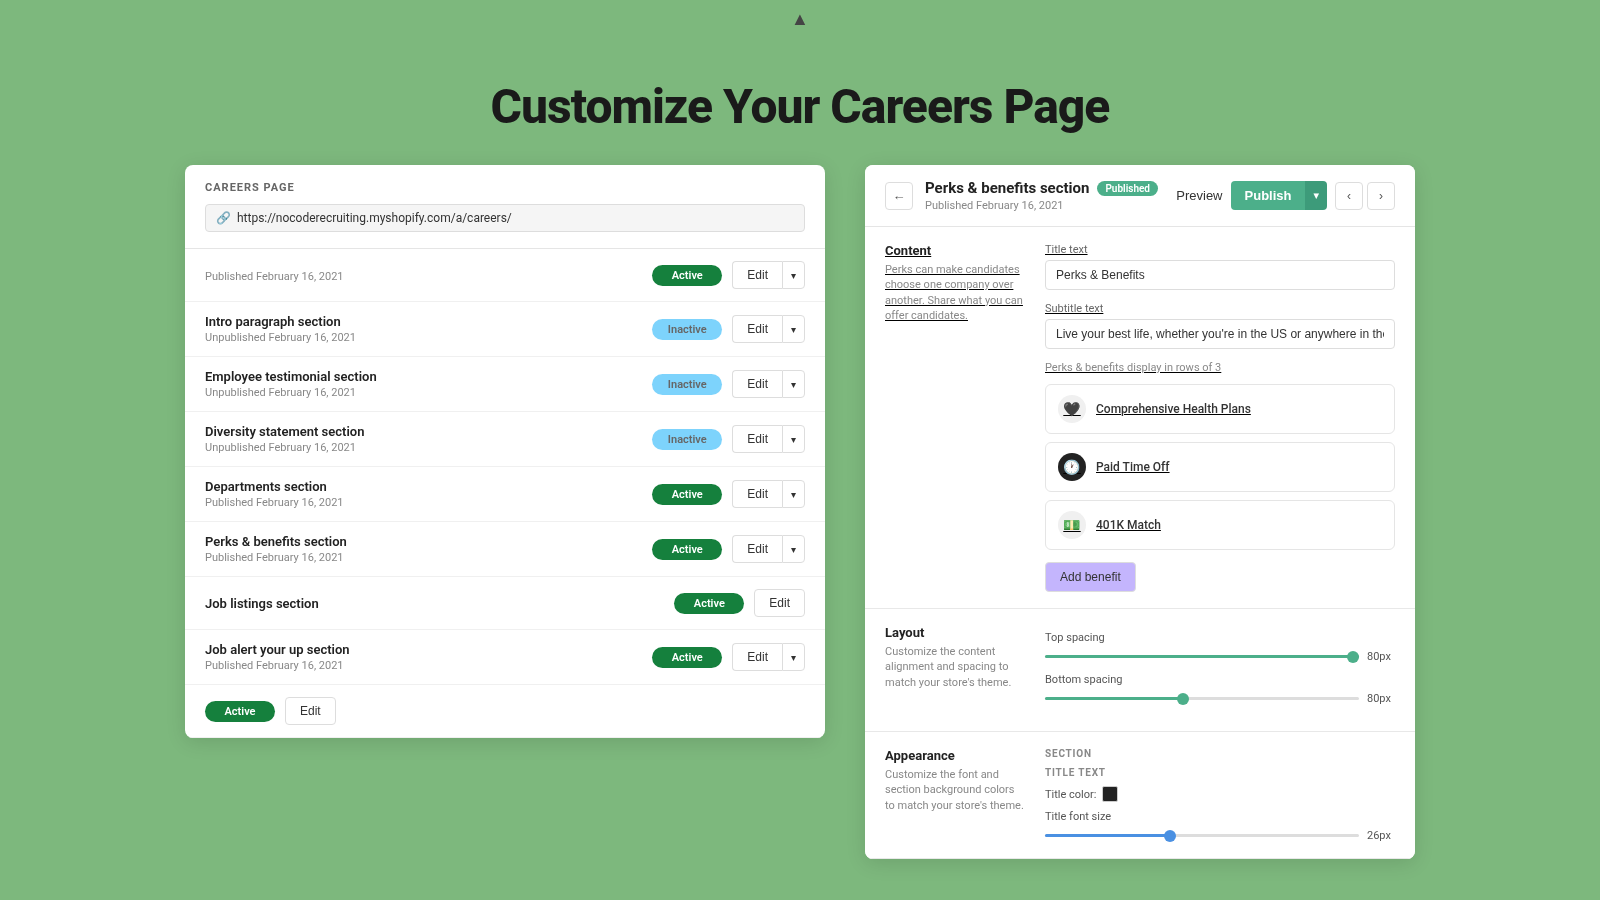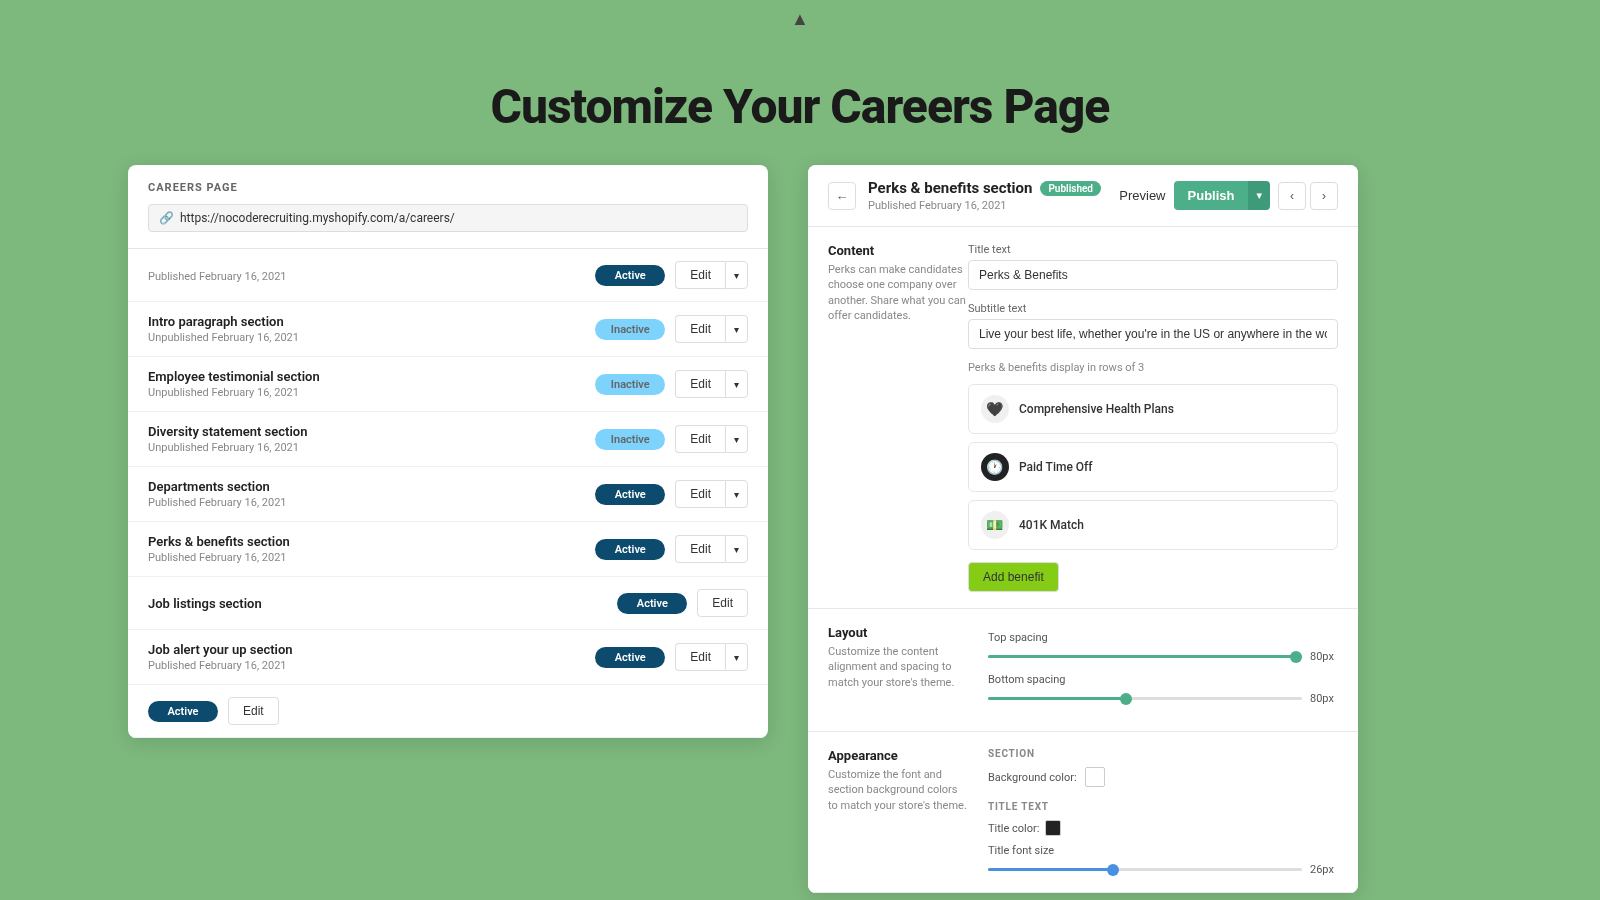--- a/index.html
+++ b/index.html
@@ -20,22 +20,21 @@
       padding-top: 40px;
       padding-bottom: 30px;
       letter-spacing: -1px;
     }
 
     .main-content {
       display: flex;
       gap: 40px;
       padding: 0 80px;
       align-items: flex-start;
-      justify-content: flex-start;
-      margin-left: 48px;
+      justify-content: center;
     }
 
     
     .careers-panel {
       background: #fff;
       border-radius: 8px;
       width: 640px;
       overflow: hidden;
       box-shadow: 0 4px 20px rgba(0,0,0,0.12);
     }
@@ -98,21 +97,21 @@
     .badge {
       padding: 4px 12px;
       border-radius: 20px;
       font-size: 11px;
       font-weight: 600;
       min-width: 70px;
       text-align: center;
     }
 
     .badge-active {
-      background: #0c4a6e;
+      background: #15803d;
       color: #fff;
     }
 
     .badge-inactive {
       background: #7dd3fc;
       color: #666;
     }
 
     .btn-edit {
       background: #fff;
@@ -271,20 +270,22 @@
     .editor-section {
       background: #fff;
       margin: 0;
       border-bottom: 1px solid #e8e8e8;
     }
 
     .editor-section-header {
       display: flex;
       align-items: flex-start;
       padding: 16px 20px;
+      gap: 20px;
+      text-decoration: underline;
     }
 
     .section-label-col {
       width: 140px;
       flex-shrink: 0;
     }
 
     .section-label {
       font-size: 13px;
       font-weight: 700;
@@ -347,21 +348,21 @@
       flex-shrink: 0;
     }
 
     .benefit-name {
       font-size: 12px;
       color: #333;
       font-weight: 500;
     }
 
     .btn-add-benefit {
-      background: #84cc16;
+      background: #c4b5fd;
       border: 1px solid #ddd;
       border-radius: 4px;
       padding: 7px 14px;
       font-size: 12px;
       color: #333;
       cursor: pointer;
       margin-top: 4px;
     }
 
     .layout-section {
@@ -723,24 +724,20 @@
         </div>
       </div>
 
       <div class="editor-section appearance-section">
         <div class="appearance-left">
           <div class="section-label">Appearance</div>
           <div class="section-desc">Customize the font and section background colors to match your store's theme.</div>
         </div>
         <div class="appearance-right">
           <div class="sub-section-label">SECTION</div>
-          <div class="bg-color-row">
-            <span class="color-label">Background color:</span>
-            <div class="color-swatch" style="background:#fff;"></div>
-          </div>
           <div class="sub-section-label">TITLE TEXT</div>
           <div class="title-color-row">
             <span class="color-label">Title color:</span>
             <div class="title-color-swatch"></div>
           </div>
           <div class="spacing-label">Title font size</div>
           <div class="font-size-row">
             <div class="slider-track-blue">
               <div class="slider-fill-blue"></div>
               <div class="slider-thumb-blue"></div>

